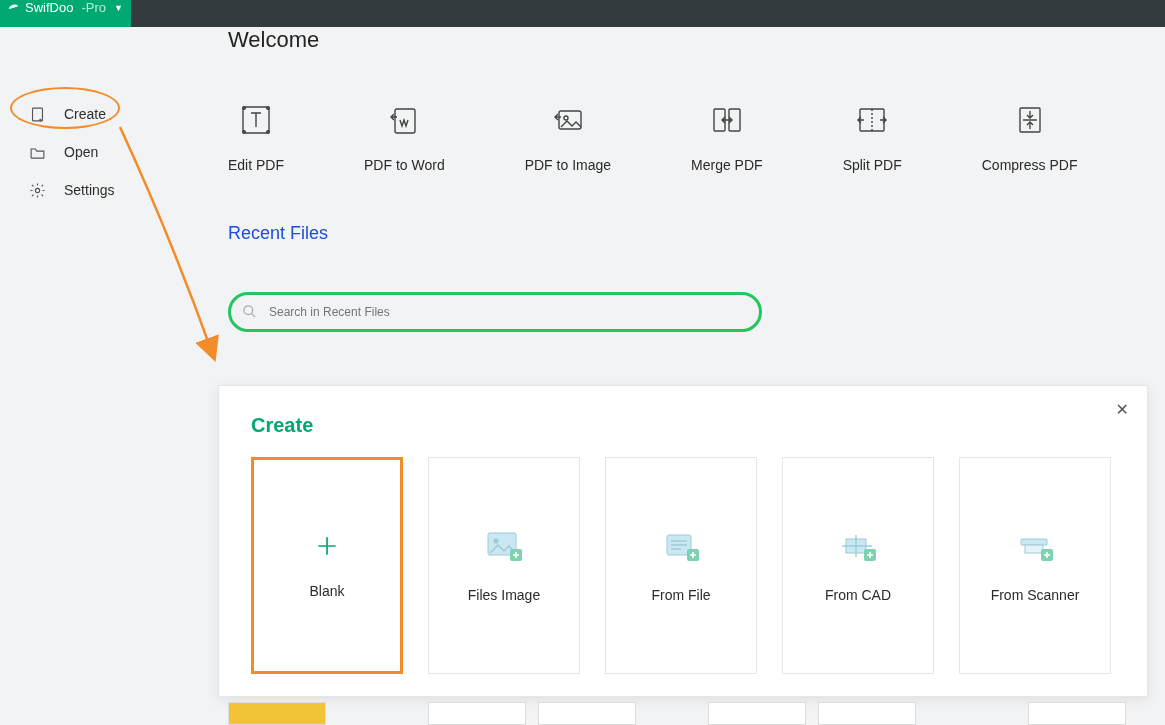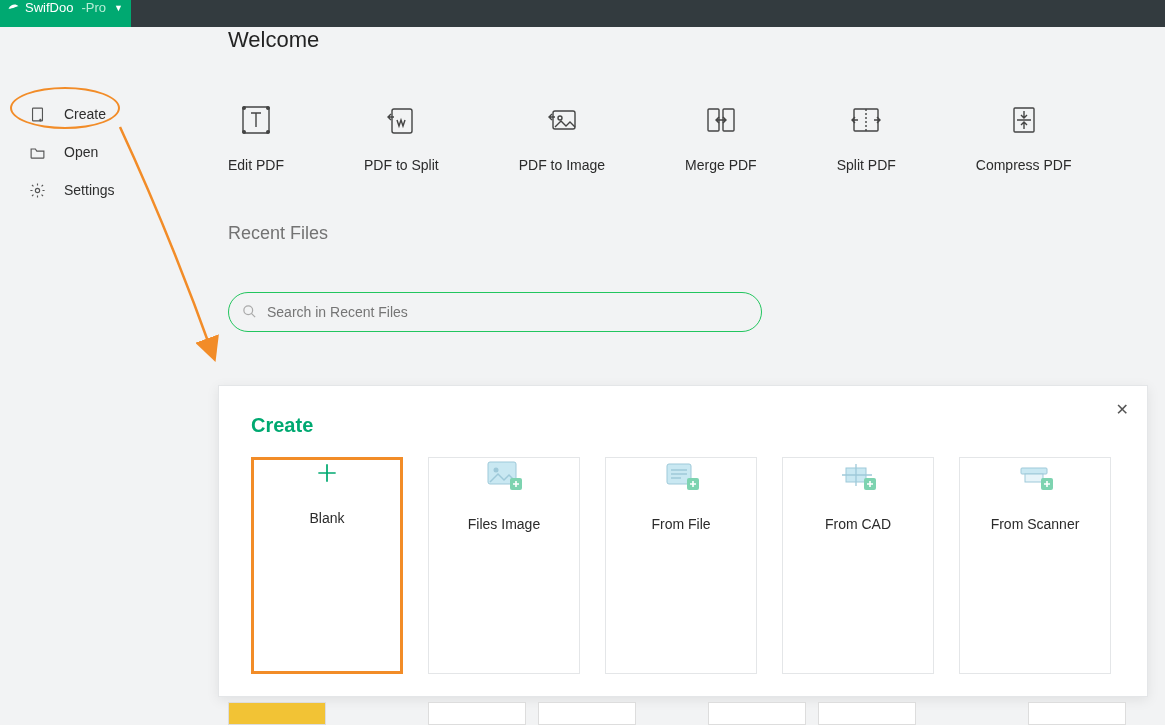--- a/index.html
+++ b/index.html
@@ -95,35 +95,35 @@
     margin-bottom: 18px;
     display: flex;
     align-items: center;
     justify-content: center;
   }
   .qa .qa-icon svg { stroke: #444; }
 
   .recent-title {
     font-size: 18px;
     font-weight: 500;
-    color: #737373;
+    color: #1d4ed8;
     margin-bottom: 48px;
   }
   .search-wrap {
     position: relative;
     width: 534px;
   }
   .search-input {
     width: 100%;
     height: 40px;
-    border: 1px solid #22c55e;
+    border: 3px solid #22c55e;
     border-radius: 20px;
     background: #f2f3f4;
     padding: 0 16px 0 38px;
-    font-size: 14px;
+    font-size: 12px;
     color: #888;
     outline: none;
   }
   .search-icon {
     position: absolute;
     left: 14px;
     top: 12px;
     color: #aaa;
   }
 
@@ -159,21 +159,21 @@
     display: flex;
     gap: 25px;
   }
   .create-card {
     width: 152px;
     height: 217px;
     border: 1px solid #e4e6e8;
     display: flex;
     flex-direction: column;
     align-items: center;
-    justify-content: flex-start;
+    justify-content: center;
     font-size: 14px;
     color: #2b2b2b;
     cursor: pointer;
     background: #fff;
   }
   .create-card.selected {
     border: 3px solid #f28c28;
   }
   .create-card .cc-icon {
     margin-bottom: 24px;
@@ -281,21 +281,21 @@
         <span>Edit PDF</span>
       </div>
       <div class="qa">
         <span class="qa-icon">
           <svg width="36" height="36" viewBox="0 0 36 36" fill="none" stroke="#444" stroke-width="1.4">
               <rect x="9" y="7" width="20" height="24" rx="2"></rect>
               <path d="M14 18l2 6 2-6 2 6 2-6"></path>
               <path d="M6 15h5M8 12l-3 3 3 3"></path>
             </svg>
         </span>
-        <span>PDF to Split</span>
+        <span>PDF to Word</span>
       </div>
       <div class="qa">
         <span class="qa-icon">
           <svg width="36" height="36" viewBox="0 0 36 36" fill="none" stroke="#444" stroke-width="1.4">
               <rect x="9" y="9" width="22" height="18" rx="2"></rect>
               <circle cx="16" cy="16" r="2"></circle>
               <path d="M11 25l6-6 5 5 4-4 5 5"></path>
               <path d="M6 15h5M8 12l-3 3 3 3"></path>
             </svg>
         </span>

